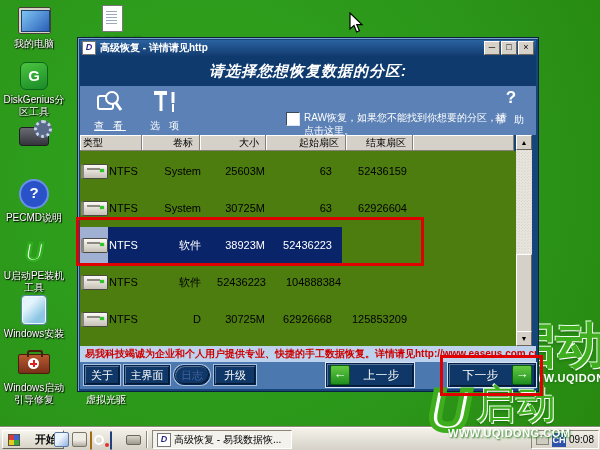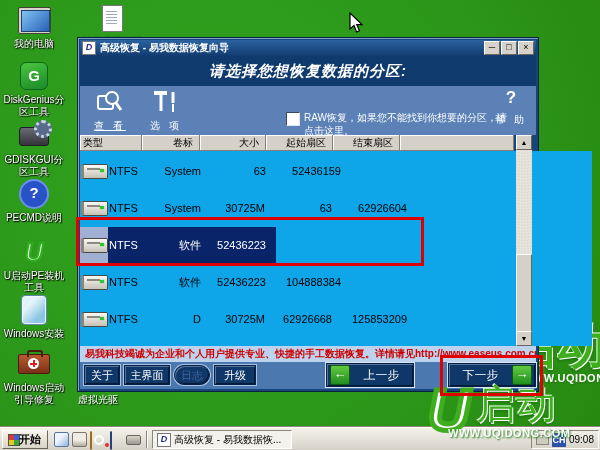--- a/index.html
+++ b/index.html
@@ -52,25 +52,25 @@
   .help{position:absolute;right:8px;top:2px;width:34px;text-align:center;color:#fff;}
   .help .q{font-size:17px;font-weight:bold;display:block;}
   .help .tlabel{font-size:10px;letter-spacing:3px;display:block;margin-top:5px;}
   
   .colheader{position:absolute;left:2px;top:97px;width:434px;height:16px;background:#D5D1C8;display:flex;}
   .hcell{box-sizing:border-box;height:16px;background:#D5D1C8;border-right:1px solid #848078;border-bottom:1px solid #848078;
     box-shadow:inset 1px 1px 0 #fff;font-size:10px;color:#000;line-height:15px;padding:0 6px 0 3px;white-space:nowrap;overflow:hidden;}
   .h-type{width:62px;text-align:left;}
   .h-label{width:58px;text-align:right;}
   .h-size{width:66px;text-align:right;}
-  .h-start{width:67px;text-align:right;}
+  .h-start{width:80px;text-align:right;}
   .h-end{width:67px;text-align:right;}
   .h-fill{flex:1;}
   
-  .list{position:absolute;left:2px;top:113px;width:512px;height:195px;background:#0ea5e9;overflow:hidden;}
+  .list{position:absolute;left:2px;top:113px;width:436px;height:195px;background:#4d7c0f;overflow:hidden;}
   .lv-row{position:absolute;left:0;width:436px;height:36px;display:flex;align-items:center;}
   .cell{box-sizing:border-box;height:36px;display:flex;align-items:center;font-size:11px;color:#000;}
   .icon-cell{width:28px;justify-content:center;}
   .c-type{width:34px;padding-left:1px;}
   .c-label{width:67px;justify-content:flex-end;padding-right:8px;}
   .c-size{width:66px;justify-content:flex-end;padding-right:10px;}
   .c-start{width:67px;justify-content:flex-end;padding-right:10px;}
   .c-end{width:67px;justify-content:flex-end;padding-right:2px;}
   .lv-row.selected .cell:not(.icon-cell){background:#0A246A;color:#fff;}
   .lv-row.selected .icon-cell{background:#9FB0D2;}
@@ -96,21 +96,21 @@
   .wizbtn{position:absolute;top:1px;height:24px;width:88px;background:#0F3768;color:#fff;font-size:12px;
     border:1px solid #05234a;box-shadow:0 0 0 1px #d8e4f4,inset 1px 1px 0 rgba(255,255,255,.3),inset -1px -1px 0 rgba(0,0,0,.5);
     box-sizing:border-box;display:flex;align-items:center;cursor:default;}
   .garrow{width:18px;height:18px;background:linear-gradient(180deg,#63c941,#1f8f1f);border:1px solid #0c5c0c;border-radius:2px;
     color:#fff;font-weight:bold;font-size:13px;line-height:16px;text-align:center;flex:0 0 auto;}
   
   .annot{position:absolute;border:3px solid #E00000;z-index:30;}
   
   .taskbar{position:absolute;left:0;top:427px;width:600px;height:23px;
     background:linear-gradient(180deg,#f4f2ea,#d4d0c6);border-top:1px solid #fff;box-shadow:0 -1px 0 #8a8678;z-index:15;}
-  .startbtn{position:absolute;left:2px;top:2px;height:19px;display:flex;align-items:center;gap:0;padding:0 6px;
+  .startbtn{position:absolute;left:2px;top:2px;height:19px;display:flex;align-items:center;gap:16px;padding:0 6px;
     background:linear-gradient(180deg,#f6f4ec,#d8d4c8);border:1px solid;border-color:#fff #6a665c #6a665c #fff;
     font-size:11px;font-weight:bold;box-sizing:border-box;}
   .start-ico{width:10px;height:10px;background:conic-gradient(#3c62d8 0 25%,#3aa63a 25% 50%,#e8c822 50% 75%,#d83a3a 75% 100%);
     outline:1px solid #55524a;}
   .ql{position:absolute;top:4px;width:15px;height:15px;border-radius:2px;box-sizing:border-box;}
   .ql-desktop{background:linear-gradient(135deg,#eef4fc 40%,#8fb3e0);border:1px solid #56789f;}
   .ql-printer{background:linear-gradient(180deg,#efece4 55%,#b2ada0);border:1px solid #7a766c;}
   .ql-search{background:linear-gradient(180deg,#f7c46a,#e8901e);border:1px solid #a56a10;position:relative;}
   .ql-search::after{content:"";position:absolute;left:3px;top:3px;width:6px;height:6px;border:2px solid #fff;border-radius:50%;}
   .ql-net{background:linear-gradient(180deg,#7fa8e8,#3a64c0);border:1px solid #23407e;position:relative;}
@@ -166,21 +166,20 @@
   <div class="dicon" style="left:2px;top:60px;">
     <div class="ic">
         <span class="dg">G</span>
       </div>
     <div class="lbl">DiskGenius分区工具</div>
   </div>
   <div class="dicon" style="left:2px;top:120px;">
     <div class="ic">
         <span class="gd"></span>
       </div>
-    <div class="lbl">GDISKGUI分区工具</div>
   </div>
   <div class="dicon" style="left:2px;top:178px;">
     <div class="ic">
         <span class="pe">?</span>
       </div>
     <div class="lbl">PECMD说明</div>
   </div>
   <div class="dicon" style="left:2px;top:236px;">
     <div class="ic">
         <span class="uu">U</span>
@@ -192,27 +191,27 @@
         <span class="wi"></span>
       </div>
     <div class="lbl">Windows安装</div>
   </div>
   <div class="dicon" style="left:2px;top:348px;">
     <div class="ic">
         <span class="wf"></span>
       </div>
     <div class="lbl">Windows启动引导修复</div>
   </div>
-  <div class="float-label" style="left:78px;top:393px;width:56px;">虚拟光驱</div>
+  <div class="float-label" style="left:78px;top:393px;width:56px;text-align:center;">虚拟光驱</div>
 
   <div class="dialog">
 
     <div class="titlebar">
       <span class="appico">D</span>
-      <span class="title-text">高级恢复 - 易我数据恢复向导</span>
+      <span class="title-text">高级恢复 - 详情请见http</span>
       <span class="winbtn">─</span>
       <span class="winbtn">□</span>
       <span class="winbtn">×</span>
     </div>
 
     <div class="dlg-header">请选择您想恢复数据的分区:</div>
 
     <div class="toolbar">
       <div class="toolbtn" style="left:6px;text-decoration:underline;">
         <span>
@@ -255,20 +254,21 @@
     <div class="list">
       <div class="lv-row" style="top:2px;">
         <span class="cell icon-cell">
             <span class="disk">
               <i class="slot"></i>
               <i class="led"></i>
             </span>
           </span>
         <span class="cell c-type">NTFS</span>
         <span class="cell c-label">System</span>
+        <span class="cell c-size">25603M</span>
         <span class="cell c-start">63</span>
         <span class="cell c-end">52436159</span>
       </div>
       <div class="lv-row" style="top:39px;">
         <span class="cell icon-cell">
             <span class="disk">
               <i class="slot"></i>
               <i class="led"></i>
             </span>
           </span>
@@ -280,20 +280,21 @@
       </div>
       <div class="lv-row selected" style="top:76px;">
         <span class="cell icon-cell">
             <span class="disk">
               <i class="slot"></i>
               <i class="led"></i>
             </span>
           </span>
         <span class="cell c-type">NTFS</span>
         <span class="cell c-label">软件</span>
+        <span class="cell c-size">38923M</span>
         <span class="cell c-start">52436223</span>
       </div>
       <div class="lv-row" style="top:113px;">
         <span class="cell icon-cell">
             <span class="disk">
               <i class="slot"></i>
               <i class="led"></i>
             </span>
           </span>
         <span class="cell c-type">NTFS</span>

